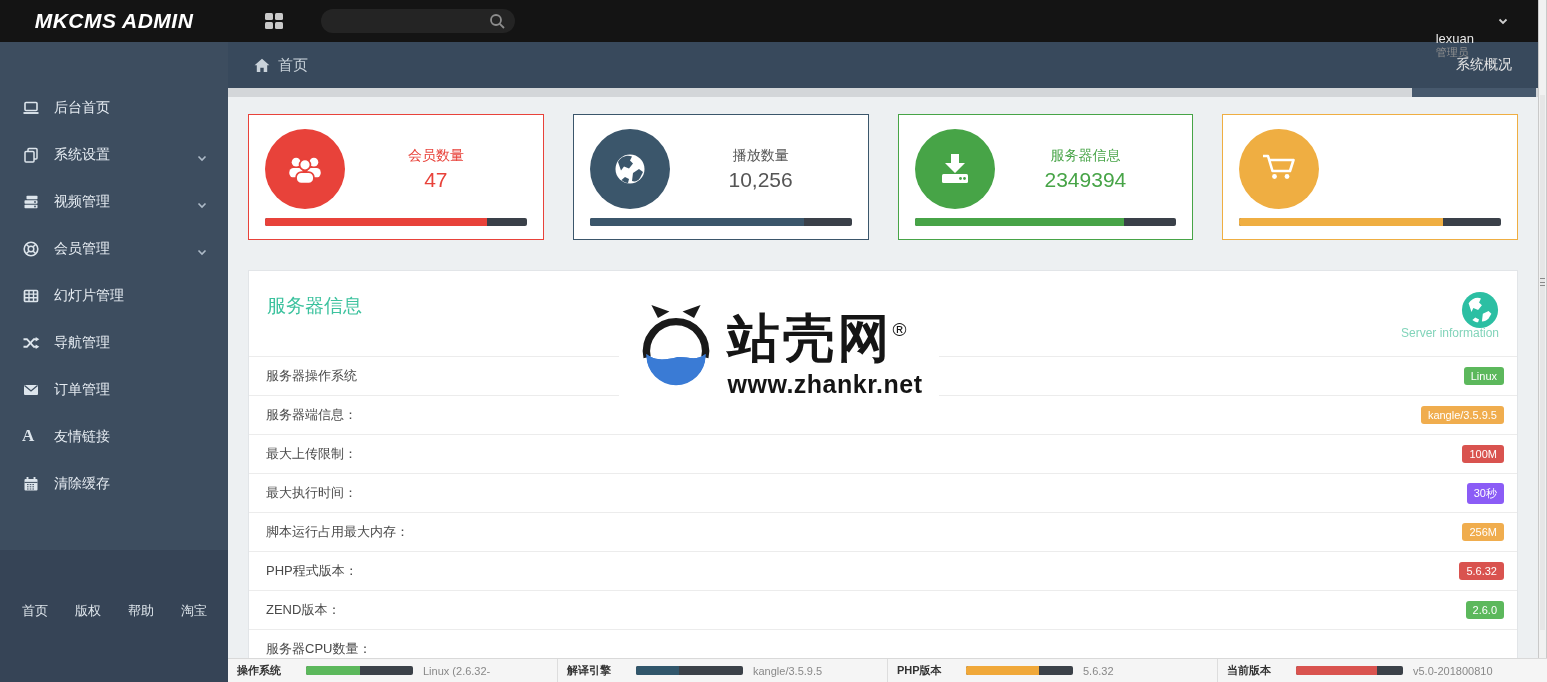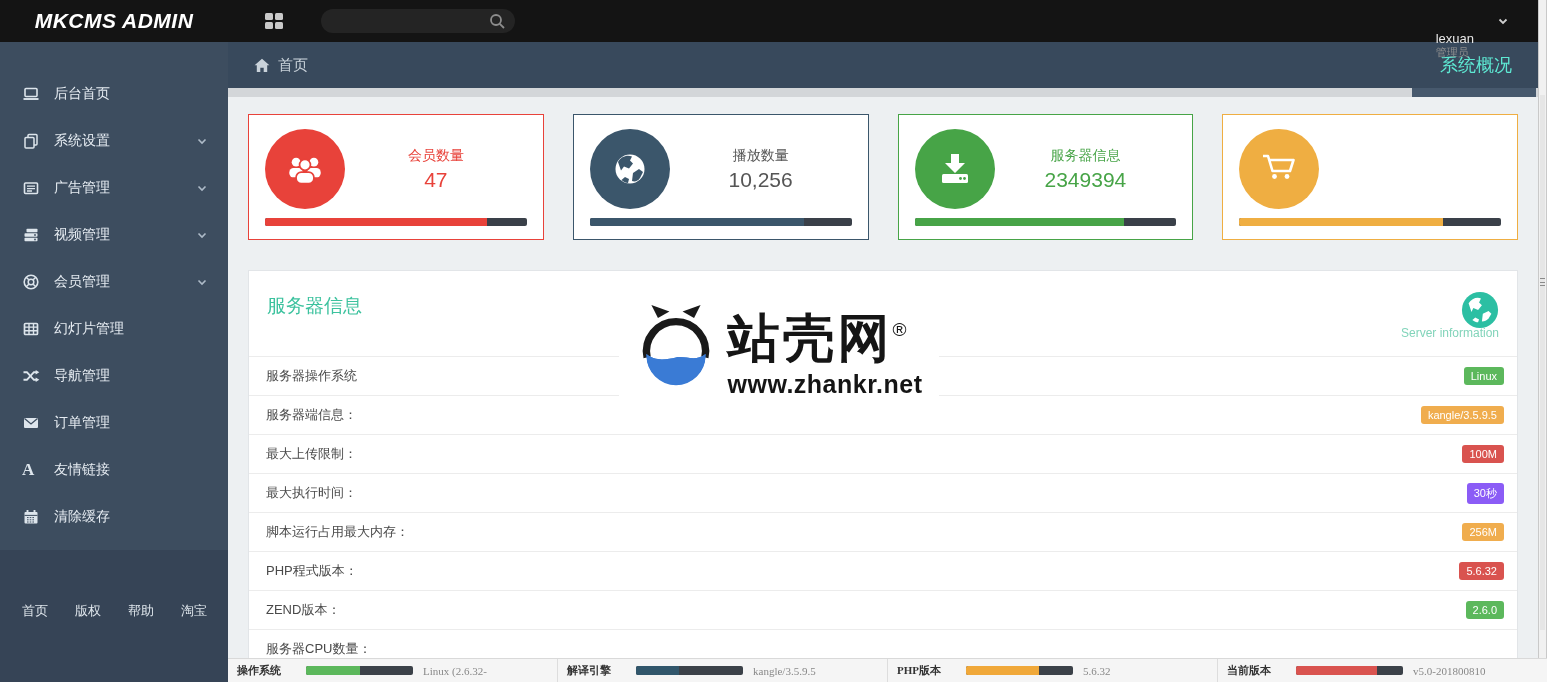--- a/index.html
+++ b/index.html
@@ -13,33 +13,33 @@
   .searchbox { margin-left:37px; width:194px; height:24px; background:#242424; border-radius:12px; display:flex; align-items:center; padding:0 9px 0 14px; }
   .searchbox input { flex:1; background:transparent; border:none; outline:none; color:#bbb; font-size:12px; min-width:0; }
   .userbox { margin-left:auto; margin-right:28px; display:flex; align-items:center; cursor:pointer; }
   .usertext { text-align:left; margin-right:22px;margin-top:48px; }
   .username { color:#e8e8e8; font-size:13px; line-height:14px; }
   .userrole { color:#8f8f8f; font-size:11px; line-height:13px; }
 
   
   .sidebar { position:absolute; left:0; top:42px; width:228px; height:640px; background:#3d4d5f; z-index:4; }
   .menu { padding-top:28px; }
-  .menu-item { height:47px; display:flex; align-items:center; padding:0 20px 0 22px; color:#e6ecf2; font-size:14px; cursor:pointer; }
+  .menu-item { height:47px; display:flex; align-items:flex-end; padding:0 20px 0 22px; color:#e6ecf2; font-size:14px; cursor:pointer; }
   .menu-item .micon { width:32px; display:flex; align-items:center; }
   .menu-item .chev { margin-left:auto; display:flex; }
   .icon-a { font-size:17px; font-weight:bold; color:#dde5ec; font-family:"Liberation Serif", serif; }
   .side-footer { position:absolute; left:0; bottom:0; width:228px; height:132px; background:#364456; }
   .side-links { display:flex; gap:27px; padding:52px 0 0 22px; }
   .side-links span { color:#dfe6ec; font-size:13px; cursor:pointer; }
 
   
   .crumbbar { position:absolute; left:228px; top:42px; width:1310px; height:46px; background:#38495c; display:flex; align-items:center; padding:0 26px; z-index:3; }
   .crumb-home { display:flex; align-items:center; color:#c9d2da; font-size:15px; cursor:pointer; }
   .crumb-home svg { margin-right:8px; }
-  .page-title { margin-left:auto; color:#5eead4; font-size:18px; }
+  .page-title { margin-left:auto; color:#e5e5e5; font-size:14px; }
   .hscroll { position:absolute; left:228px; top:88px; width:1310px; height:9px; background:#d3d6d9; }
   .hthumb { position:absolute; left:1184px; top:0; width:124px; height:9px; background:#47596d; }
 
   
   .vscroll { position:absolute; left:1538px; top:0; width:9px; height:658px; background:#f1f1f1; border-left:1px solid #c9c9c9; border-right:1px solid #c9c9c9; z-index:6; }
   .vthumb { position:absolute; left:1px; top:95px; width:5px; height:535px; background:#e6e6e6; }
   .vgrip { position:absolute; left:0; top:183px; width:5px; height:8px; border-top:1px solid #8a8a8a; border-bottom:1px solid #8a8a8a; }
   .vgrip::after { content:""; display:block; margin-top:3px; border-top:1px solid #8a8a8a; }
 
   
@@ -67,21 +67,21 @@
 
   
   .watermark { position:absolute; left:370px; top:16px; width:320px; height:126px; background:#fff; display:flex; align-items:center; justify-content:center; z-index:2; }
   .wm-text { margin-left:10px; color:#151515; }
   .wm-brand { font-size:52px; font-weight:900; letter-spacing:3px; line-height:56px; white-space:nowrap; }
   .wm-brand sup { font-size:19px; font-weight:400; vertical-align:20px; }
   .wm-url { font-size:25px; font-weight:600; letter-spacing:.5px; margin-top:4px; }
 
   
   .statusbar { position:absolute; left:228px; top:658px; width:1319px; height:24px; background:#f5f5f5; border-top:1px solid #d9d9d9; display:flex; z-index:5; }
-  .seg { flex:1; display:flex; align-items:center; padding-left:9px; border-right:1px solid #ddd;font-family:Liberation Serif, serif; }
+  .seg { flex:1; display:flex; align-items:center; padding-left:9px; border-right:1px solid #ddd; }
   .seg:last-child { border-right:none; }
   .seg-label { font-size:11px; font-weight:bold; color:#333; width:69px; }
   .seg-bar { width:107px; height:9px; background:#3b4148; border-radius:2px; overflow:hidden; margin-right:10px; flex:none; }
   .seg-fill { height:100%; }
   .seg-value { font-size:11px; color:#888; white-space:nowrap; }
 </style>
 </head>
 <body>
 
 <div class="topbar">
@@ -139,34 +139,20 @@
           </svg>
         </span>
       <span>系统设置</span>
       <span class="chev">
           <svg width="12" height="12" viewBox="0 0 12 12">
             <path d="M2.5 4.5l3.5 3.5 3.5-3.5" stroke="#aebbc8" stroke-width="1.6" fill="none"></path>
           </svg>
         </span>
     </div>
 
-    <div class="menu-item">
-      <span class="micon">
-          <svg width="18" height="18" viewBox="0 0 18 18">
-            <rect x="2.5" y="4" width="13" height="10.5" rx="1" fill="none" stroke="#dde5ec" stroke-width="1.6"></rect>
-            <path d="M5 7.2h8M5 9.6h8M5 12h5" stroke="#dde5ec" stroke-width="1.3"></path>
-          </svg>
-        </span>
-      <span>广告管理</span>
-      <span class="chev">
-          <svg width="12" height="12" viewBox="0 0 12 12">
-            <path d="M2.5 4.5l3.5 3.5 3.5-3.5" stroke="#aebbc8" stroke-width="1.6" fill="none"></path>
-          </svg>
-        </span>
-    </div>
 
     <div class="menu-item">
       <span class="micon">
           <svg width="18" height="18" viewBox="0 0 18 18">
             <g fill="#dde5ec">
               <rect x="4.5" y="2.8" width="11" height="3.4" rx=".8"></rect>
               <rect x="2.5" y="7.3" width="13" height="3.4" rx=".8"></rect>
               <rect x="2.5" y="11.8" width="13" height="3.4" rx=".8"></rect>
             </g>
             <circle cx="13" cy="13.5" r=".9" fill="#3d4d5f"></circle>

